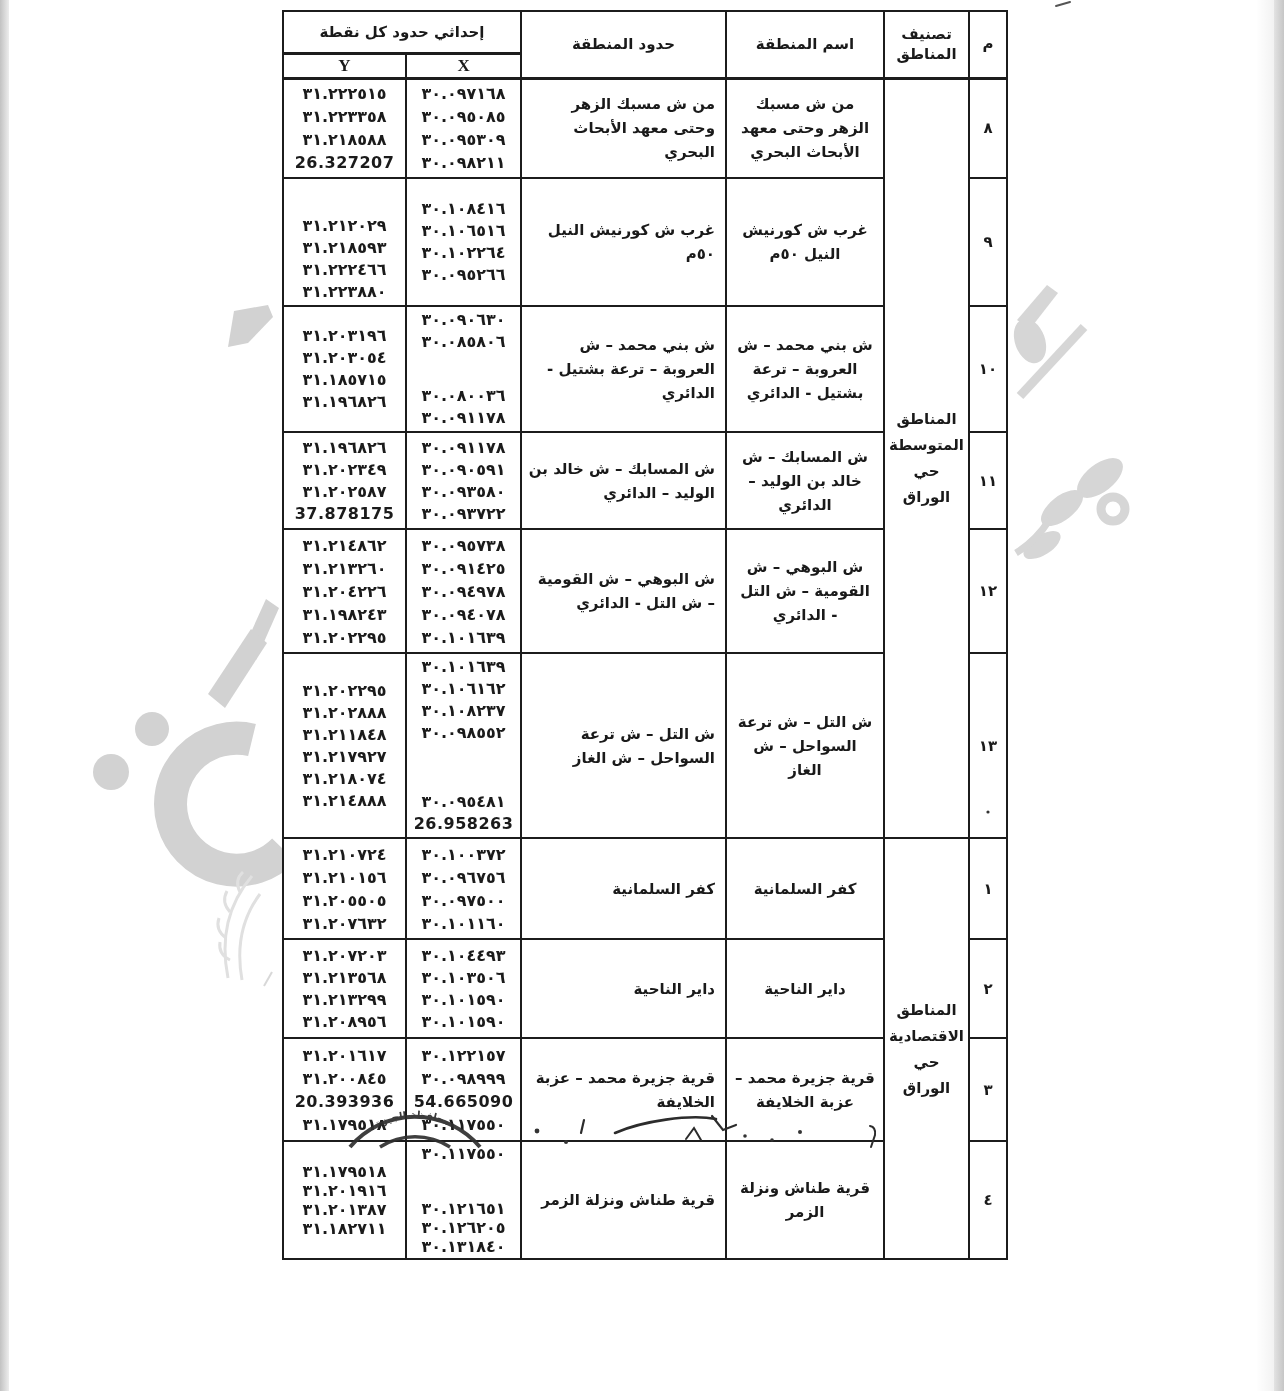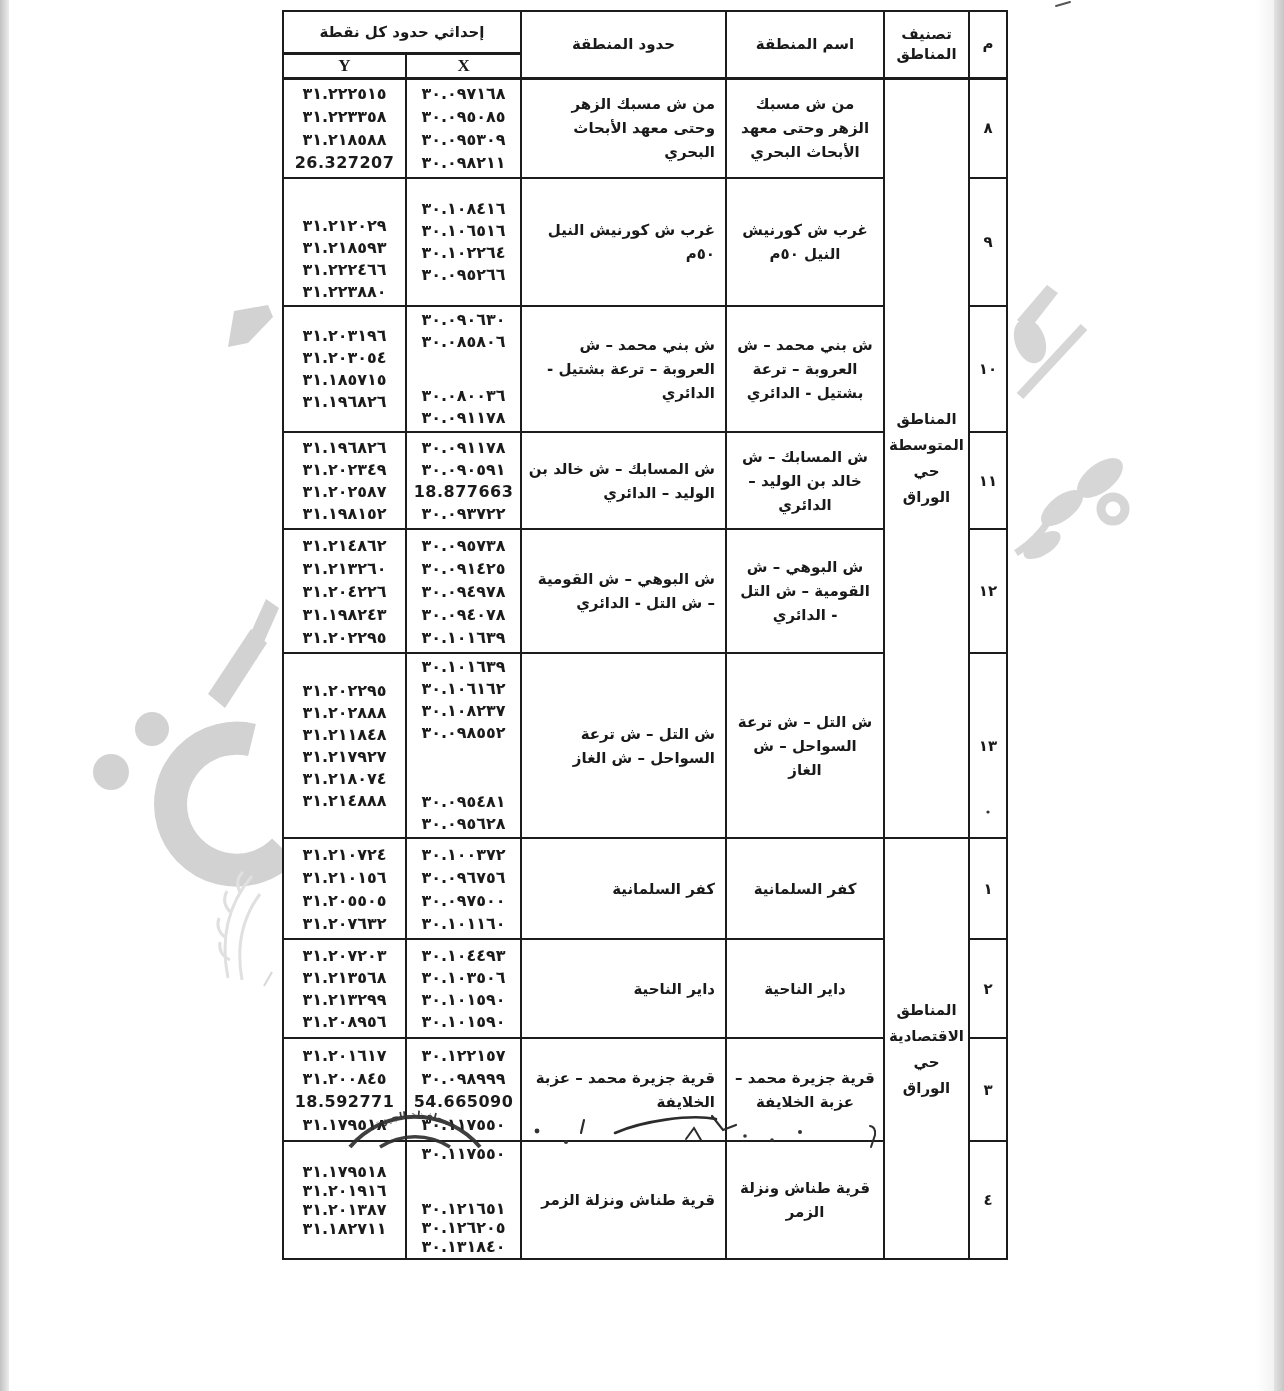--- a/index.html
+++ b/index.html
@@ -152,28 +152,28 @@
           <div class="cv" style="line-height: 22px;">٣١.١٩٦٨٢٦</div>
         </td>
       </tr>
       <tr style="height: 97px;">
         <td class="num">١١</td>
         <td class="name">ش المسابك – ش خالد بن الوليد – الدائري</td>
         <td class="bound">ش المسابك – ش خالد بن الوليد – الدائري</td>
         <td class="coord">
           <div class="cv" style="line-height: 22px;">٣٠.٠٩١١٧٨</div>
           <div class="cv" style="line-height: 22px;">٣٠.٠٩٠٥٩١</div>
-          <div class="cv" style="line-height: 22px;">18.877663</div>
+          <div class="cv" style="line-height: 22px;">٣٠.٠٩٣٥٨٠</div>
           <div class="cv" style="line-height: 22px;">٣٠.٠٩٣٧٢٢</div>
         </td>
         <td class="coord">
           <div class="cv" style="line-height: 22px;">٣١.١٩٦٨٢٦</div>
           <div class="cv" style="line-height: 22px;">٣١.٢٠٢٣٤٩</div>
           <div class="cv" style="line-height: 22px;">٣١.٢٠٢٥٨٧</div>
-          <div class="cv" style="line-height: 22px;">٣١.١٩٨١٥٢</div>
+          <div class="cv" style="line-height: 22px;">37.878175</div>
         </td>
       </tr>
       <tr style="height: 124px;">
         <td class="num">١٢</td>
         <td class="name">ش البوهي – ش القومية – ش التل - الدائري</td>
         <td class="bound">ش البوهي – ش القومية – ش التل - الدائري</td>
         <td class="coord">
           <div class="cv" style="line-height: 23px;">٣٠.٠٩٥٧٣٨</div>
           <div class="cv" style="line-height: 23px;">٣٠.٠٩١٤٢٥</div>
           <div class="cv" style="line-height: 23px;">٣٠.٠٩٤٩٧٨</div>
@@ -191,21 +191,21 @@
       <tr style="height: 145px;">
         <td class="num">١٣</td>
         <td class="name">ش التل – ش ترعة السواحل – ش الغاز</td>
         <td class="bound">ش التل – ش ترعة السواحل – ش الغاز</td>
         <td class="coord">
           <div class="cv" style="line-height: 22px;">٣٠.١٠١٦٣٩</div>
           <div class="cv" style="line-height: 22px;">٣٠.١٠٦١٦٢</div>
           <div class="cv" style="line-height: 22px;">٣٠.١٠٨٢٣٧</div>
           <div class="cv" style="line-height: 22px;">٣٠.٠٩٨٥٥٢</div>
           <div class="cv" style="line-height: 22px; margin-top: 47px;">٣٠.٠٩٥٤٨١</div>
-          <div class="cv" style="line-height: 22px;">٣٠.٠٩٥٦٢٨</div>
+          <div class="cv" style="line-height: 22px;">26.958263</div>
         </td>
         <td class="coord">
           <div class="cv" style="line-height: 22px;">٣١.٢٠٢٢٩٥</div>
           <div class="cv" style="line-height: 22px;">٣١.٢٠٢٨٨٨</div>
           <div class="cv" style="line-height: 22px;">٣١.٢١١٨٤٨</div>
           <div class="cv" style="line-height: 22px;">٣١.٢١٧٩٢٧</div>
           <div class="cv" style="line-height: 22px;">٣١.٢١٨٠٧٤</div>
           <div class="cv" style="line-height: 22px;">٣١.٢١٤٨٨٨</div>
         </td>
       </tr>
@@ -250,21 +250,21 @@
         <td class="bound">قرية جزيرة محمد – عزبة الخلايفة</td>
         <td class="coord">
           <div class="cv" style="line-height: 23px;">٣٠.١٢٢١٥٧</div>
           <div class="cv" style="line-height: 23px;">٣٠.٠٩٨٩٩٩</div>
           <div class="cv" style="line-height: 23px;">54.665090</div>
           <div class="cv" style="line-height: 23px;">٣٠.١١٧٥٥٠</div>
         </td>
         <td class="coord">
           <div class="cv" style="line-height: 23px;">٣١.٢٠١٦١٧</div>
           <div class="cv" style="line-height: 23px;">٣١.٢٠٠٨٤٥</div>
-          <div class="cv" style="line-height: 23px;">18.592771</div>
+          <div class="cv" style="line-height: 23px;">20.393936</div>
           <div class="cv" style="line-height: 23px;">٣١.١٧٩٥١٨</div>
         </td>
       </tr>
       <tr style="height: 85px;">
         <td class="num">٤</td>
         <td class="name">قرية طناش ونزلة الزمر</td>
         <td class="bound">قرية طناش ونزلة الزمر</td>
         <td class="coord">
           <div class="cv" style="line-height: 19px;">٣٠.١١٧٥٥٠</div>
           <div class="cv" style="line-height: 19px; margin-top: 36px;">٣٠.١٢١٦٥١</div>

